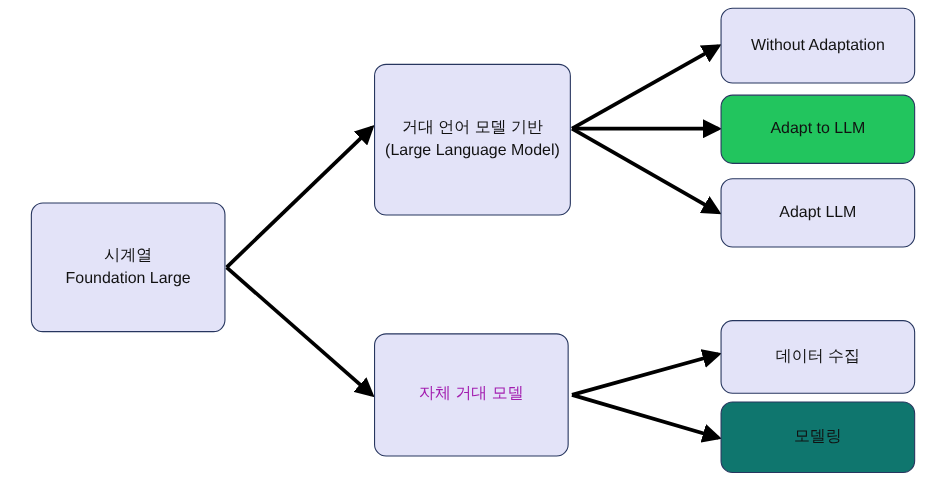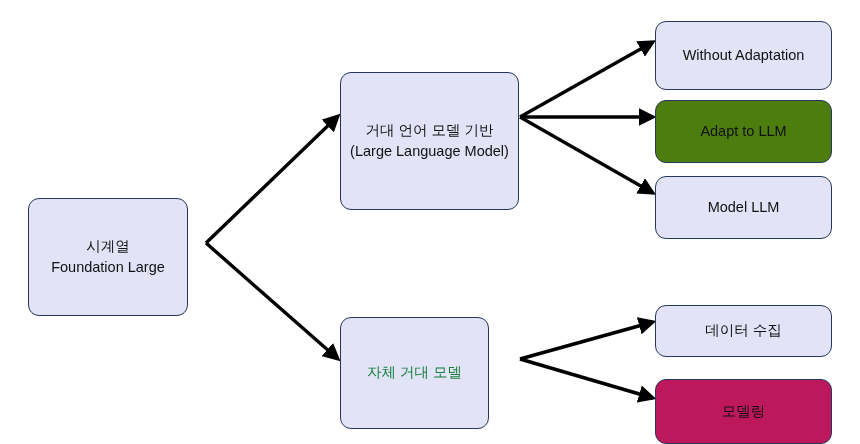--- a/index.html
+++ b/index.html
@@ -34,21 +34,20 @@
     border-radius: 11px;
     display: flex;
     flex-direction: column;
     align-items: center;
     justify-content: center;
     text-align: center;
     color: #111111;
     font-size: 14.5px;
     line-height: 1.45;
     z-index: 2;
-    margin-top: 14px;
   }
   .node .line {
     display: block;
     white-space: nowrap;
   }
 </style>
 </head>
 <body>
 
 <div id="canvas">
@@ -64,41 +63,41 @@
         <line x1="206" y1="243" x2="338" y2="359" stroke="#000000" stroke-width="3.4" marker-end="url(#arrowhead)"></line>
         <line x1="520" y1="117" x2="653" y2="42" stroke="#000000" stroke-width="3.4" marker-end="url(#arrowhead)"></line>
         <line x1="520" y1="117" x2="653" y2="117" stroke="#000000" stroke-width="3.4" marker-end="url(#arrowhead)"></line>
         <line x1="520" y1="117" x2="653" y2="193" stroke="#000000" stroke-width="3.4" marker-end="url(#arrowhead)"></line>
         <line x1="520" y1="359" x2="653" y2="322" stroke="#000000" stroke-width="3.4" marker-end="url(#arrowhead)"></line>
         <line x1="520" y1="359" x2="653" y2="398" stroke="#000000" stroke-width="3.4" marker-end="url(#arrowhead)"></line>
       </g>
   </svg>
 
   <div id="nodes-group">
-      <div class="node" style="left: 28px; top: 184px; width: 160px; height: 118px; background: rgb(227, 227, 248); border-color: rgb(39, 54, 95); color: rgb(17, 17, 17);">
+      <div class="node" style="left: 28px; top: 184px; width: 177px; height: 118px; background: rgb(227, 227, 248); border-color: rgb(39, 54, 95); color: rgb(17, 17, 17);">
         <span class="line">시계열</span>
         <span class="line">Foundation Large</span>
       </div>
       <div class="node" style="left: 340px; top: 58px; width: 179px; height: 138px; background: rgb(227, 227, 248); border-color: rgb(39, 54, 95); color: rgb(17, 17, 17);">
         <span class="line">거대 언어 모델 기반</span>
         <span class="line">(Large Language Model)</span>
       </div>
-      <div class="node" style="left: 340px; top: 303px; width: 149px; height: 112px; background: rgb(227, 227, 248); border-color: rgb(39, 54, 95); color: #15803d;">
+      <div class="node" style="left: 340px; top: 303px; width: 177px; height: 112px; background: rgb(227, 227, 248); border-color: rgb(39, 54, 95); color: #a21caf;">
         <span class="line">자체 거대 모델</span>
       </div>
       <div class="node" style="left: 655px; top: 7px; width: 177px; height: 69px; background: rgb(227, 227, 248); border-color: rgb(39, 54, 95); color: rgb(17, 17, 17);">
         <span class="line">Without Adaptation</span>
       </div>
-      <div class="node" style="left: 655px; top: 86px; width: 177px; height: 63px; background: #4d7c0f; border-color: rgb(39, 54, 95); color: rgb(17, 17, 17);">
+      <div class="node" style="left: 655px; top: 86px; width: 177px; height: 63px; background: #22c55e; border-color: rgb(39, 54, 95); color: rgb(17, 17, 17);">
         <span class="line">Adapt to LLM</span>
       </div>
       <div class="node" style="left: 655px; top: 162px; width: 177px; height: 63px; background: rgb(227, 227, 248); border-color: rgb(39, 54, 95); color: rgb(17, 17, 17);">
-        <span class="line">Model LLM</span>
+        <span class="line">Adapt LLM</span>
       </div>
-      <div class="node" style="left: 655px; top: 291px; width: 177px; height: 52px; background: rgb(227, 227, 248); border-color: rgb(39, 54, 95); color: rgb(17, 17, 17);">
+      <div class="node" style="left: 655px; top: 291px; width: 177px; height: 67px; background: rgb(227, 227, 248); border-color: rgb(39, 54, 95); color: rgb(17, 17, 17);">
         <span class="line">데이터 수집</span>
       </div>
-      <div class="node" style="left: 655px; top: 365px; width: 177px; height: 65px; background: #be185d; border-color: rgb(39, 54, 95); color: rgb(17, 17, 17);">
+      <div class="node" style="left: 655px; top: 365px; width: 177px; height: 65px; background: #0f766e; border-color: rgb(39, 54, 95); color: rgb(17, 17, 17);">
         <span class="line">모델링</span>
       </div>
     </div>
 
 </div>
 
 </body></html>

